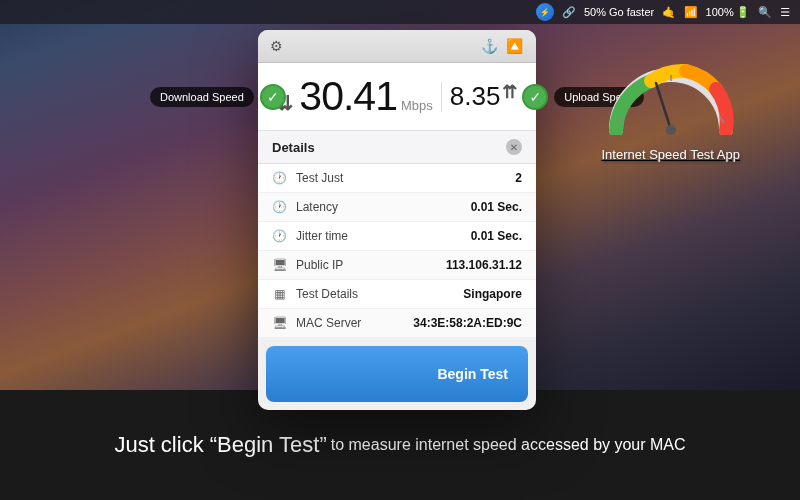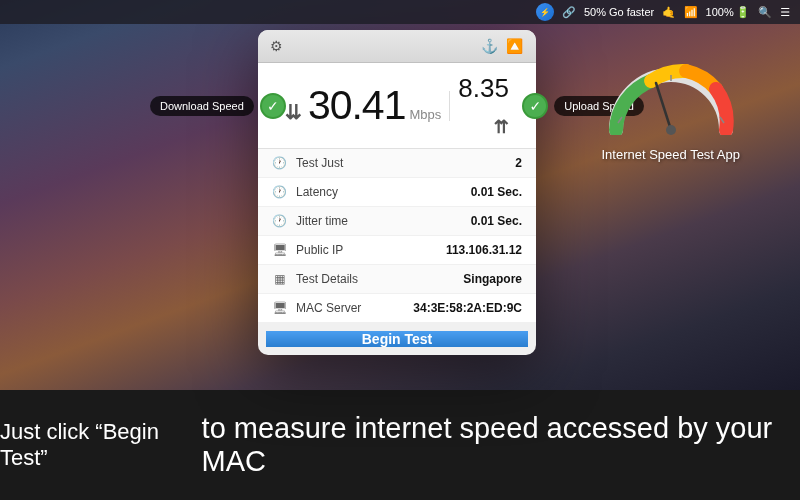--- a/index.html
+++ b/index.html
@@ -152,23 +152,22 @@
 
     .speed-separator {
       width: 1px;
       height: 30px;
       background: #ddd;
       margin: 0 8px;
     }
 
     .upload-speed {
       display: flex;
-      align-items: flex-end;
-      gap: 12px;
-      flex-direction: column;
+      align-items: flex-start;
+      gap: 2px;
     }
 
     .upload-number {
       font-size: 26px;
       font-weight: 300;
       color: #111;
     }
 
     .upload-arrows {
       color: #555;
@@ -285,40 +284,41 @@
       font-weight: 600;
       color: #111;
       font-size: 12px;
     }
 
     
     .begin-test-btn {
       display: block;
       width: calc(100% - 16px);
       margin: 8px;
-      padding: 0;
+      padding: 20px;
       background: linear-gradient(180deg, #4a9ef0 0%, #2a7ed0 100%);
       color: white;
       font-size: 14px;
       font-weight: 600;
       border: none;
-      border-radius: 0;
+      border-radius: 8px;
       cursor: pointer;
-      text-align: center;
+      text-align: right;
     }
 
     
     .speedometer-container {
       position: absolute;
       right: 60px;
       top: 55px;
       display: flex;
       flex-direction: column;
       align-items: center;
       gap: 12px;
+      text-decoration: underline;
     }
 
     .speedometer {
       width: 130px;
       height: 80px;
     }
 
     .speedo-label {
       color: white;
       font-size: 13px;
@@ -340,21 +340,21 @@
     }
 
     .bottom-text-1 {
       color: white;
       font-size: 22px;
       font-weight: 400;
     }
 
     .bottom-text-2 {
       color: white;
-      font-size: 29px;
+      font-size: 16px;
       font-weight: 400;
     }
   </style>
 </head>
 <body>
 
 <div class="desktop-bg">
 
   <div class="menubar">
     <div class="speed-icon">⚡</div>
@@ -405,20 +405,24 @@
         <span class="upload-arrows">⇈</span>
       </div>
 
       <div class="upload-label">
         <div class="check-circle">✓</div>
         <div class="label-pill">Upload Speed</div>
       </div>
     </div>
 
     <div class="details-section">
+      <div class="details-header">
+        <span class="details-title">Details</span>
+        <div class="details-close">✕</div>
+      </div>
 
       <div class="detail-row">
         <div class="detail-left">
           <span class="detail-icon">🕐</span>
           <span>Test Just</span>
         </div>
         <span class="detail-value">2</span>
       </div>
 
       <div class="detail-row">

